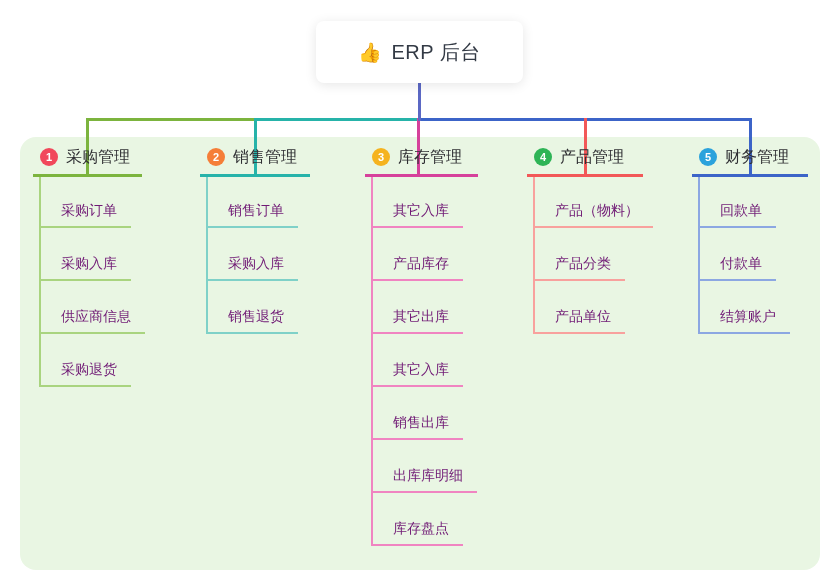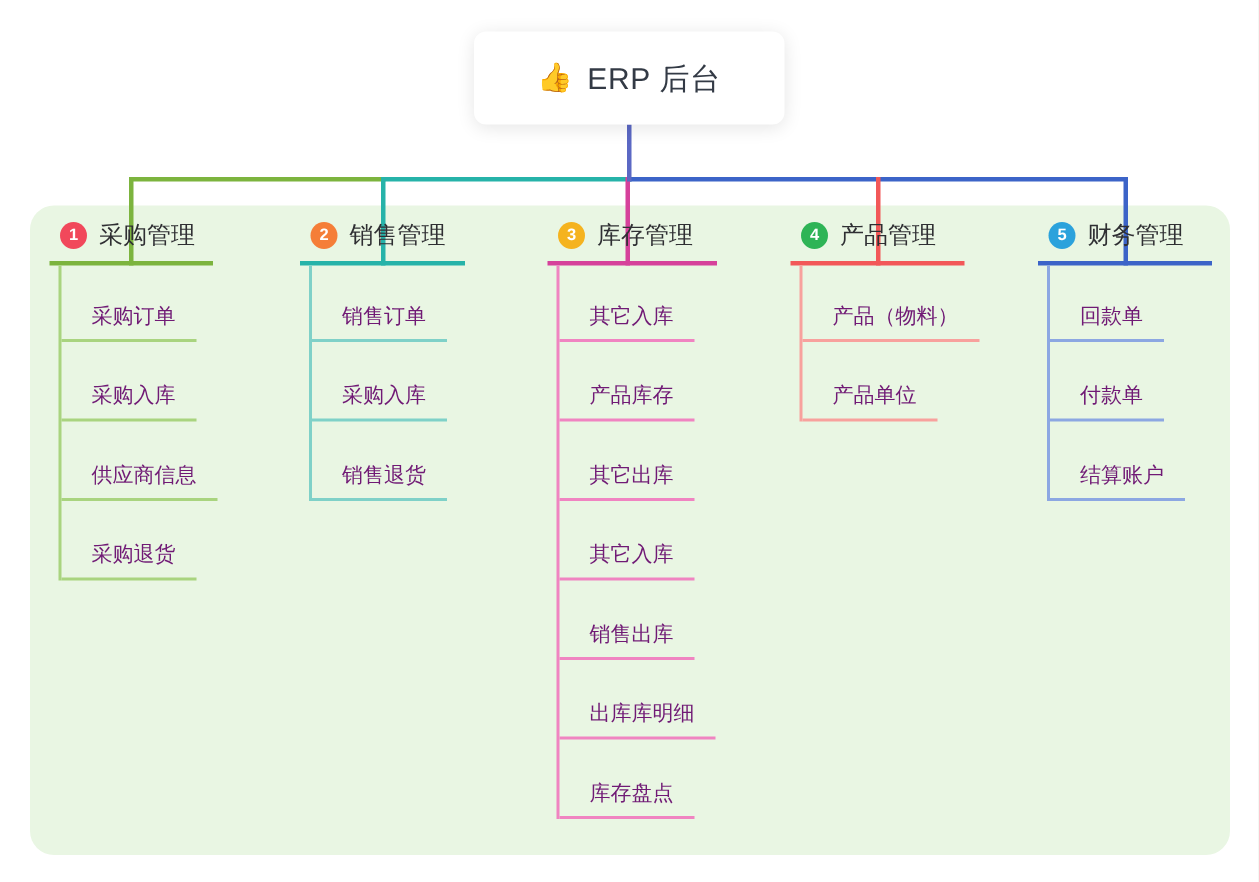--- a/index.html
+++ b/index.html
@@ -163,20 +163,23 @@
   <div class="branch" style="left: 527px; width: 116px; --accent: #f25858; --light: #f8a19d; --badge: #2eb456;">
     <div class="branch-title">
       <span class="badge">4</span>
       <span class="branch-label">产品管理</span>
     </div>
     <ul class="children">
   <li>
     <span class="child-label">产品（物料）</span>
   </li>
 
+  <li>
+    <span class="child-label">产品分类</span>
+  </li>
 
   <li>
     <span class="child-label">产品单位</span>
   </li>
 </ul>
   </div>
 
   <div class="branch" style="left: 692px; width: 116px; --accent: #3c64c8; --light: #8ca7e2; --badge: #2ba2dc;">
     <div class="branch-title">
       <span class="badge">5</span>

